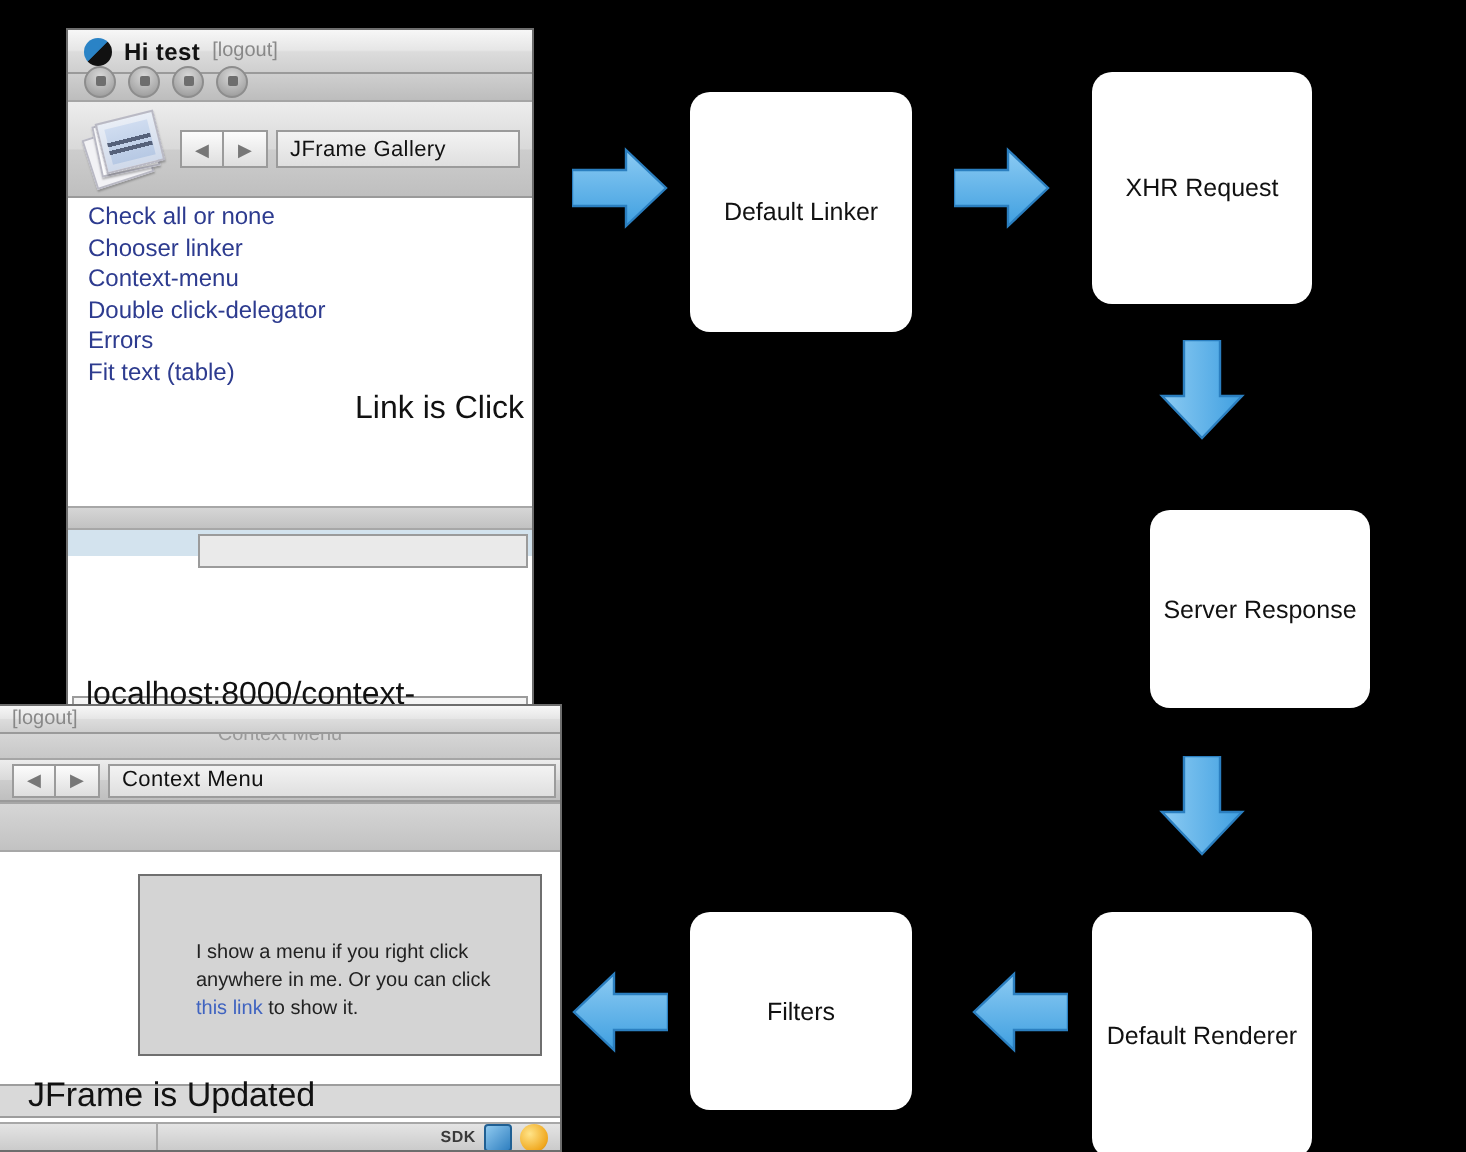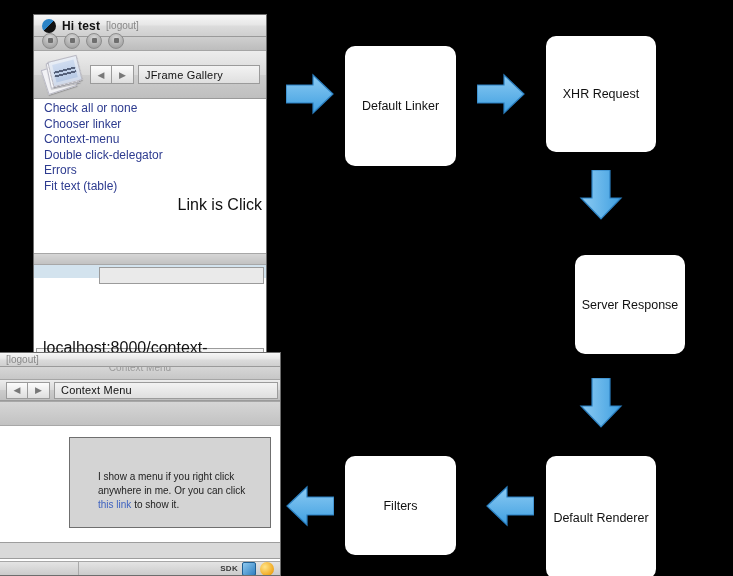--- a/index.html
+++ b/index.html
@@ -249,20 +249,21 @@
       <div class="contentbox" style="left:69px; top:11px; width:202px; height:91px;">
         <p>
           <span>I show a menu if you right click</span><br>
           <span>anywhere in me. Or you can click</span><br>
           <a>this link</a><span> to show it.</span>
         </p>
       </div>
     </div>
 
     <div class="updated-bar" style="left:0; right:0; top:189px; height:17px;"></div>
+    <div class="updated-text" style="left:14px; top:185px;">JFrame is Updated</div>
 
     <div class="taskbar" style="left:0; right:0; bottom:0; height:14px;">
       <div class="seg"></div>
       <div class="sdk-label">SDK</div>
       <div class="tray-icon tray-1"></div>
       <div class="tray-icon tray-2"></div>
     </div>
   </div>
 
   <div>

